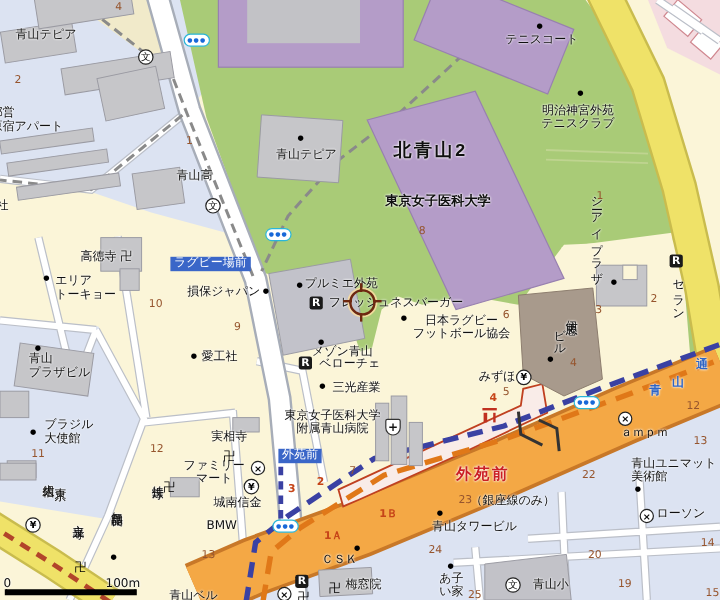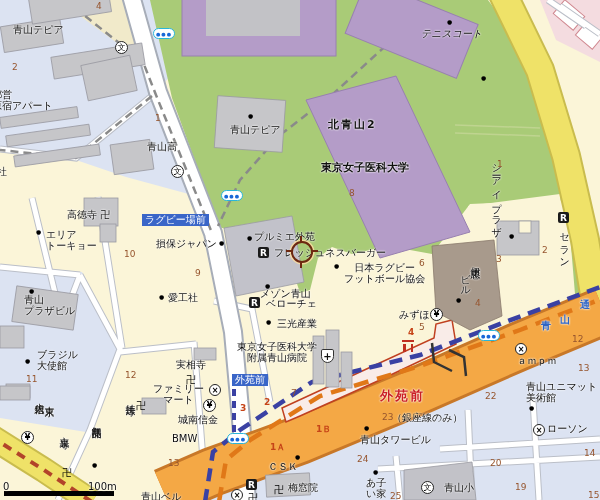--- a/index.html
+++ b/index.html
@@ -3,21 +3,21 @@
 <meta charset="utf-8">
 <style>
   html,body{margin:0;padding:0;background:#888;}
   #map{position:relative;width:600px;height:500px;overflow:hidden;
        font-family:"DejaVu Sans","Liberation Sans",sans-serif;background:#FBF5D8;}
   #map svg{position:absolute;left:0;top:0;}
   #labels{position:absolute;left:0;top:0;width:600px;height:500px;}
   .lbl{position:absolute;font-size:10px;line-height:1.1;color:#101010;
        white-space:pre-line;text-shadow:0 0 2px #fff,0 0 2px #fff;z-index:5;}
   .mid{font-size:11px;font-weight:bold;}
-  .big{font-size:11px;font-weight:bold;letter-spacing:2px;}
+  .big{font-size:15px;font-weight:bold;letter-spacing:2px;font-family:Liberation Mono, monospace;}
   .station{font-size:13px;font-weight:bold;color:#CB1F24;letter-spacing:2px;}
   .busstop{background:#3A66C8;color:#fff;padding:0 3px 1px 3px;text-shadow:none;
            white-space:nowrap;font-size:10px;z-index:6;}
   .blue{color:#2E64C4;font-weight:bold;}
   .num{font-size:9px;color:#96552E;text-shadow:none;}
   .numr{font-size:9px;color:#C64418;font-weight:bold;text-shadow:none;}
   .dot{font-size:6px;color:#000;text-shadow:none;z-index:5;}
   .v{writing-mode:vertical-rl;letter-spacing:1px;}
   .tc{text-align:center;}
   .icon{position:absolute;display:flex;align-items:center;justify-content:center;
@@ -155,21 +155,23 @@
 </svg>
 
 <div id="labels">
       <span class="lbl " style="left: 13px; top: 24px;">青山テピア</span>
       <span class="lbl " style="left: -8px; top: 89px;">都営
 原宿アパート</span>
       <span class="lbl " style="left: 147px; top: 141px;">青山高</span>
       <span class="lbl " style="left: -3px; top: 166px;">社</span>
       <span class="lbl " style="left: 230px; top: 124px;">青山テピア</span>
       <span class="lbl big" style="left: 328px; top: 119px;">北青山2</span>
-      <span class="lbl " style="left: 421px; top: 28px; font-style: italic;">テニスコート</span>
+      <span class="lbl " style="left: 421px; top: 28px;">テニスコート</span>
+      <span class="lbl tc" style="left: 451px; top: 87px;">明治神宮外苑
+テニスクラブ</span>
       <span class="lbl mid" style="left: 321px; top: 162px;">東京女子医科大学</span>
       <span class="lbl busstop" style="left: 142px; top: 214px;">ラグビー場前</span>
       <span class="lbl " style="left: 156px; top: 238px;">損保ジャパン</span>
       <span class="lbl " style="left: 168px; top: 292px;">愛工社</span>
       <span class="lbl " style="left: 46px; top: 229px;">エリア
 トーキョー</span>
       <span class="lbl " style="left: 67px; top: 209px;">高徳寺 卍</span>
       <span class="lbl " style="left: 254px; top: 231px;">プルミエ外苑</span>
       <span class="lbl " style="left: 274px; top: 247px;">フレッシュネスバーガー</span>
       <span class="lbl " style="left: 260px; top: 272px; margin-top: 16px;">メゾン青山</span>

